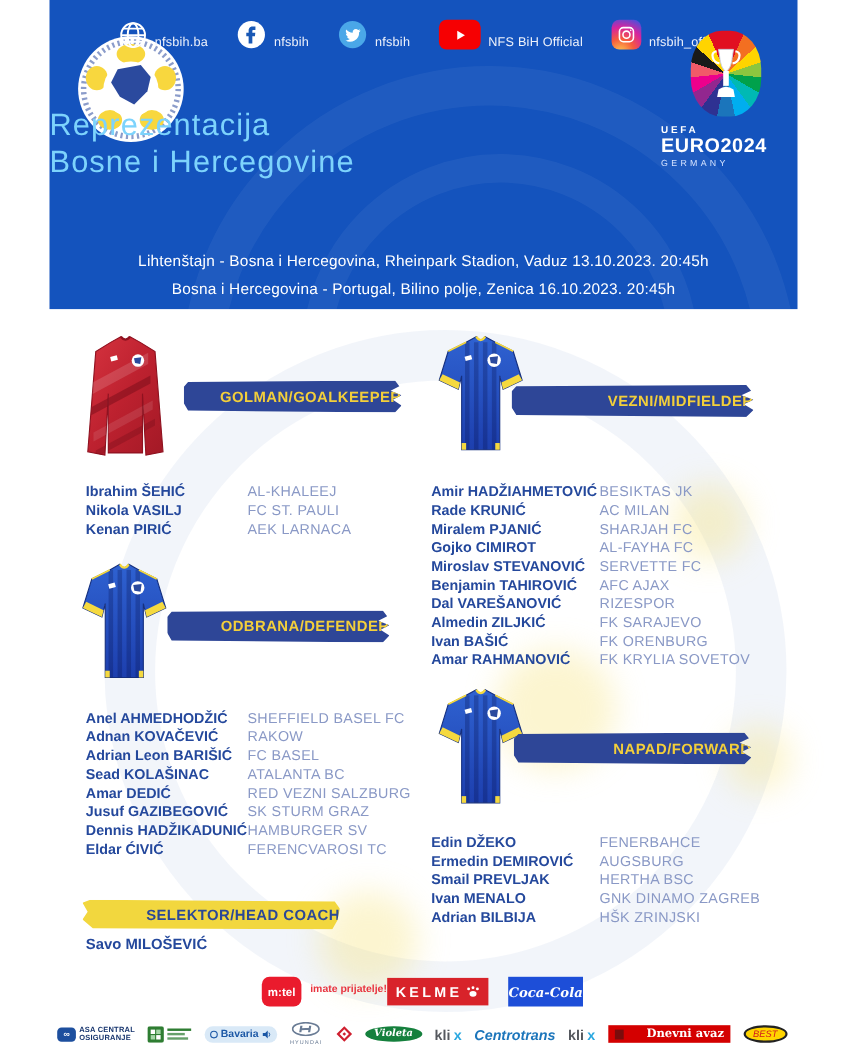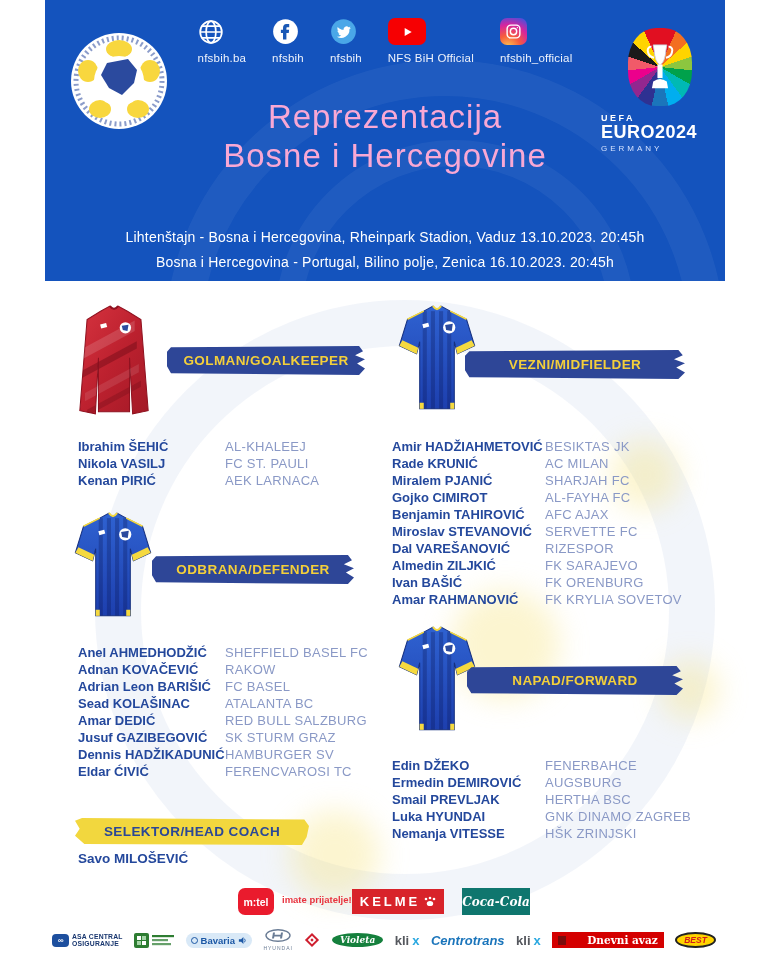--- a/index.html
+++ b/index.html
@@ -11,44 +11,44 @@
   .wm-ring{position:absolute;left:95px;top:300px;width:620px;height:620px;border-radius:50%;
     border:46px solid rgba(213,222,240,0.30);z-index:0}
   .wm-blob{position:absolute;border-radius:50%;background:rgba(247,225,110,0.32);filter:blur(14px);z-index:0}
 
   
   .header{position:absolute;left:45px;top:0;width:680px;height:281px;background:#1453bd;overflow:hidden;z-index:2}
   .swirl1{position:absolute;left:120px;top:60px;width:560px;height:560px;border-radius:50%;border:36px solid rgba(255,255,255,0.05)}
   .swirl2{position:absolute;left:230px;top:140px;width:360px;height:360px;border-radius:50%;border:26px solid rgba(255,255,255,0.05)}
 
   .social{position:absolute;left:110px;right:110px;top:18px;display:flex;justify-content:center;gap:26px}
-  .soc{display:flex;flex-direction:column;align-items:flex-start;gap:7px;cursor:pointer}
+  .soc{display:flex;flex-direction:row;align-items:flex-end;gap:7px;cursor:pointer}
   .soc-icon{height:27px;display:flex;align-items:center;justify-content:center}
   .soc-label{font-size:11.5px;color:#eef2fb;letter-spacing:.2px;white-space:nowrap}
   .ig-badge{width:27px;height:27px;border-radius:7px;background:radial-gradient(circle at 30% 110%,#fdcb52 0%,#f75c3c 35%,#d6249f 65%,#285aeb 100%);display:flex;align-items:center;justify-content:center}
   .yt-badge{width:38px;height:27px;border-radius:7px;background:#f60002;display:flex;align-items:center;justify-content:center}
 
   .fedlogo{position:absolute;left:25px;top:32px;width:98px;height:98px}
 
   .euro{position:absolute;right:6px;top:28px;width:118px;color:#fff}
   .euro-badge{width:64px;height:78px;margin:0 auto;position:relative;border-radius:44%;
     background:conic-gradient(from 0deg,#e10f21 0 24deg,#f36f21 24deg 48deg,#ffd400 48deg 72deg,#8cc63f 72deg 96deg,#00a14b 96deg 120deg,#00b9b4 120deg 144deg,#00aeef 144deg 168deg,#1b75bb 168deg 192deg,#2e3192 192deg 216deg,#92278f 216deg 240deg,#ec008c 240deg 264deg,#f15a69 264deg 288deg,#1a1a1a 288deg 312deg,#ffd400 312deg 336deg,#e10f21 336deg 360deg)}
   .euro-badge svg{position:absolute;left:50%;top:50%;transform:translate(-50%,-50%)}
   .uefa{font-size:9px;font-weight:bold;letter-spacing:2.5px;margin-top:7px}
   .euro-title{font-size:18px;font-weight:bold;letter-spacing:.5px;line-height:1.05}
   .germany{font-size:8px;letter-spacing:3px;color:#d4e2ff;margin-top:2px}
 
-  .title{position:absolute;left:0;right:0;top:98px;text-align:center;color:#f9a8d4;
-    font-size:33px;font-weight:500;line-height:1.17;letter-spacing:1px}
+  .title{position:absolute;left:0;right:0;top:98px;color:#7dd3fc;
+    font-size:28px;font-weight:500;line-height:1.17;letter-spacing:1px}
   .matches{position:absolute;left:0;right:0;top:225px;text-align:center;color:#ffffff;
     font-size:14px;line-height:1.8;letter-spacing:.2px}
 
   
   .banner{position:absolute;background:#2e4697;color:#f3cf3a;font-weight:bold;font-size:13.5px;
-    letter-spacing:.4px;display:flex;align-items:center;justify-content:center;height:29px;z-index:3;
+    letter-spacing:.4px;display:flex;align-items:center;justify-content:flex-end;height:29px;z-index:3;
     clip-path:polygon(0 20%,2% 4%,97% 0,99% 18%,95% 32%,100% 46%,96% 60%,100% 78%,97% 100%,2% 94%,0 70%);}
   .banner.yellow{background:#f2d73e;color:#2b4896;
     clip-path:polygon(0 10%,3% 0,98% 6%,100% 30%,99% 70%,97% 100%,4% 96%,0 66%,2% 40%);}
 
   
   .jersey{position:absolute;z-index:2}
 
   
   .plist{position:absolute;z-index:3;display:flex;flex-direction:column}
   .prow{display:flex;align-items:baseline;height:17px}
@@ -58,21 +58,21 @@
   .plist.right .pname{flex:0 0 153px}
   .coach-name{position:absolute;left:78px;top:851px;font-weight:bold;color:#24489c;font-size:13.5px;z-index:3}
 
   
   .row1{position:absolute;left:0;right:0;top:885px;height:34px;z-index:3}
   .mtel{position:absolute;left:238px;top:3px;width:36px;height:27px;background:#ea1b2d;border-radius:7px;
     color:#fff;font-weight:bold;font-size:10.5px;display:flex;align-items:center;justify-content:center}
   .mtel-tag{position:absolute;left:282px;top:9px;width:78px;color:#e8333f;font-weight:bold;font-size:9.5px}
   .kelme{position:absolute;left:352px;top:4px;width:92px;height:25px;background:#d8232a;color:#fff;
     font-weight:bold;font-size:13px;letter-spacing:3px;display:flex;align-items:center;justify-content:center;gap:4px}
-  .coke{position:absolute;left:462px;top:3px;width:68px;height:27px;background:#0f766e;color:#fff;
+  .coke{position:absolute;left:462px;top:3px;width:68px;height:27px;background:#1d4ed8;color:#fff;
     font-family:"DejaVu Serif",serif;font-style:italic;font-weight:bold;font-size:12px;
     display:flex;align-items:center;justify-content:center}
 
   
   .row2{position:absolute;left:52px;right:52px;top:928px;height:24px;display:flex;align-items:center;
     justify-content:space-between;z-index:3}
   .sp{display:flex;align-items:center;gap:3px;white-space:nowrap}
   .asa-icon{width:17px;height:13px;background:#1d4f9e;border-radius:4px;color:#fff;font-size:8px;
     display:flex;align-items:center;justify-content:center;font-weight:bold}
   .asa-text{display:flex;flex-direction:column;line-height:1.05}
@@ -84,21 +84,21 @@
   .hyundai span{font-size:5px;color:#6a7c95;letter-spacing:1px;margin-top:1px}
   .violeta{background:#15803d;border-radius:50%/50%;padding:2px 8px;color:#fff;
     font-style:italic;font-family:"DejaVu Serif",serif;font-size:9px;font-weight:bold}
   .klix{font-weight:bold;font-size:13px;color:#55585e}
   .klix .x{color:#2aa8e0}
   .centro{font-weight:bold;font-style:italic;font-size:13px;color:#1b75bb}
   .avaz{background:#d40000;color:#fff;padding:2px 6px;font-family:"DejaVu Serif",serif;
     font-weight:bold;font-size:10.5px;display:flex;align-items:center;gap:21px}
   .avaz-mark{width:8px;height:9px;background:#7a0c0c;display:inline-block}
   .best{background:#ffd400;border:2px solid #222;border-radius:50%;padding:1px 7px;
-    color:#d21c1c;font-weight:bold;font-style:italic;font-size:8.5px}
+    color:#d21c1c;font-weight:normal;font-style:italic;font-size:8.5px}
 </style>
 </head>
 <body>
 
 <div class="poster">
 
   <div class="wm-ring"></div>
   <div class="wm-blob" style="left:450px;top:590px;width:110px;height:110px"></div>
   <div class="wm-blob" style="left:610px;top:440px;width:70px;height:70px"></div>
   <div class="wm-blob" style="left:290px;top:810px;width:90px;height:90px"></div>
@@ -289,21 +289,21 @@
         <span class="pclub">FC BASEL</span>
       </div>
 
       <div class="prow">
         <span class="pname">Sead KOLAŠINAC</span>
         <span class="pclub">ATALANTA BC</span>
       </div>
 
       <div class="prow">
         <span class="pname">Amar DEDIĆ</span>
-        <span class="pclub">RED BULL SALZBURG</span>
+        <span class="pclub">RED VEZNI SALZBURG</span>
       </div>
 
       <div class="prow">
         <span class="pname">Jusuf GAZIBEGOVIĆ</span>
         <span class="pclub">SK STURM GRAZ</span>
       </div>
 
       <div class="prow">
         <span class="pname">Dennis HADŽIKADUNIĆ</span>
         <span class="pclub">HAMBURGER SV</span>
@@ -358,27 +358,27 @@
         <span class="pname">Miralem PJANIĆ</span>
         <span class="pclub">SHARJAH FC</span>
       </div>
 
       <div class="prow">
         <span class="pname">Gojko CIMIROT</span>
         <span class="pclub">AL-FAYHA FC</span>
       </div>
 
       <div class="prow">
+        <span class="pname">Miroslav STEVANOVIĆ</span>
+        <span class="pclub">SERVETTE FC</span>
+      </div>
+
+      <div class="prow">
         <span class="pname">Benjamin TAHIROVIĆ</span>
         <span class="pclub">AFC AJAX</span>
-      </div>
-
-      <div class="prow">
-        <span class="pname">Miroslav STEVANOVIĆ</span>
-        <span class="pclub">SERVETTE FC</span>
       </div>
 
       <div class="prow">
         <span class="pname">Dal VAREŠANOVIĆ</span>
         <span class="pclub">RIZESPOR</span>
       </div>
 
       <div class="prow">
         <span class="pname">Almedin ZILJKIĆ</span>
         <span class="pclub">FK SARAJEVO</span>
@@ -432,27 +432,27 @@
         <span class="pname">Ermedin DEMIROVIĆ</span>
         <span class="pclub">AUGSBURG</span>
       </div>
 
       <div class="prow">
         <span class="pname">Smail PREVLJAK</span>
         <span class="pclub">HERTHA BSC</span>
       </div>
 
       <div class="prow">
-        <span class="pname">Luka HYUNDAI</span>
+        <span class="pname">Ivan MENALO</span>
         <span class="pclub">GNK DINAMO ZAGREB</span>
       </div>
 
 
       <div class="prow">
-        <span class="pname">Nemanja VITESSE</span>
+        <span class="pname">Adrian BILBIJA</span>
         <span class="pclub">HŠK ZRINJSKI</span>
       </div>
     </div>
 
   <div class="banner yellow" style="left:75px;top:818px;width:234px;height:27px">
     <span>SELEKTOR/HEAD COACH</span>
   </div>
   <div class="coach-name">Savo MILOŠEVIĆ</div>
 
   <div class="row1">

